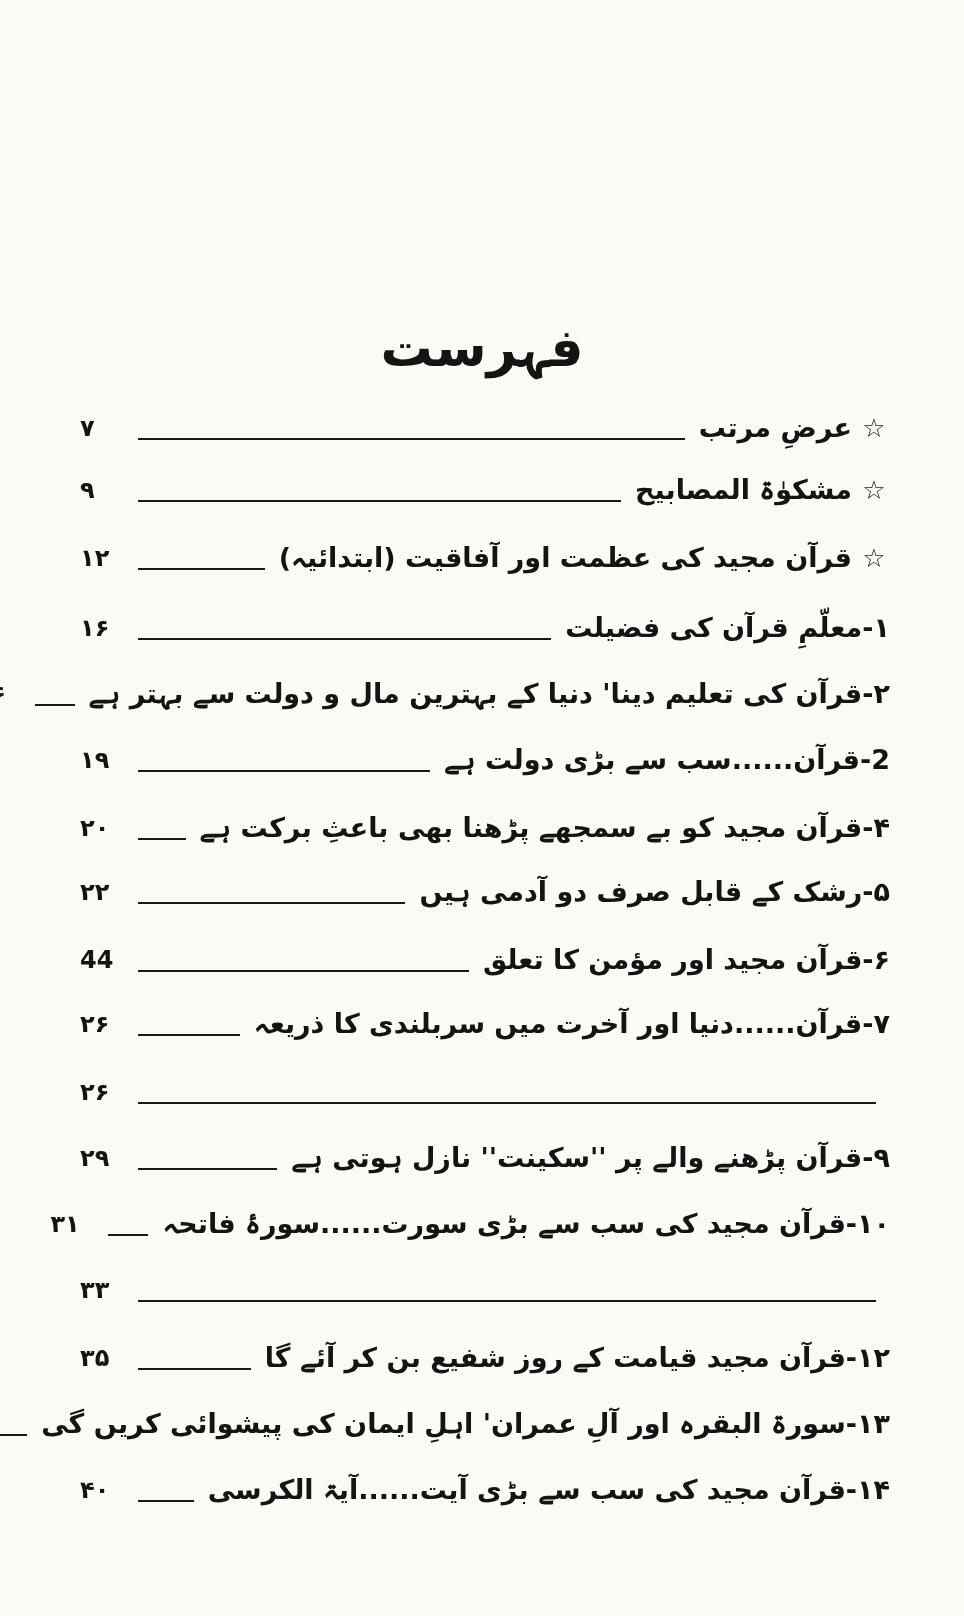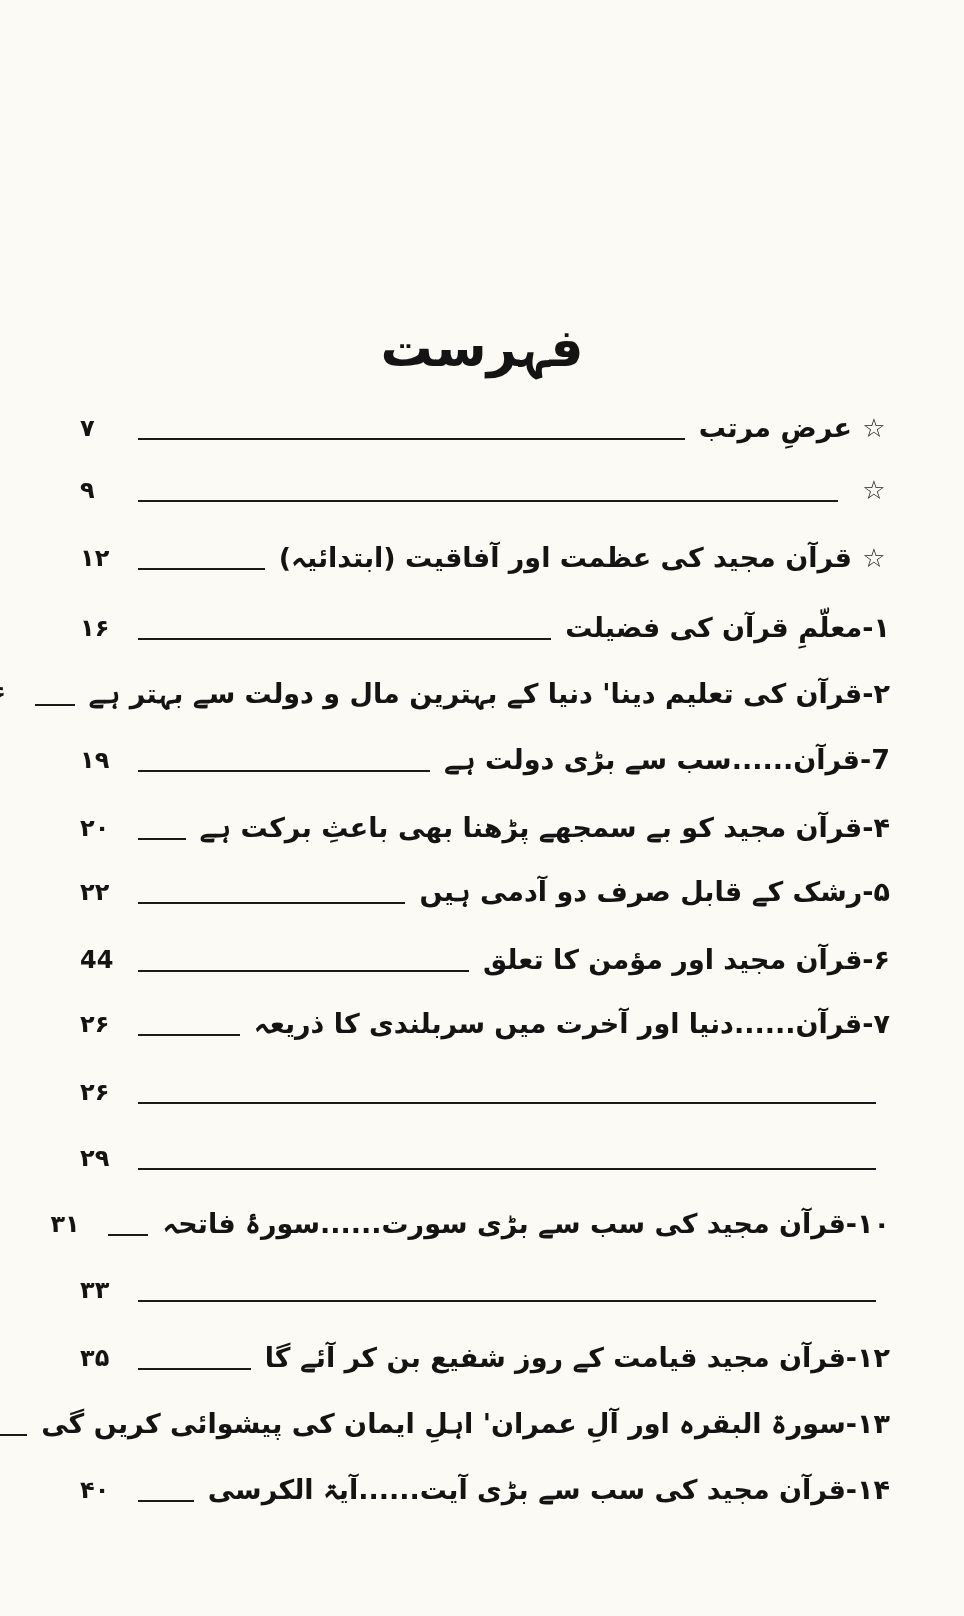--- a/index.html
+++ b/index.html
@@ -72,41 +72,42 @@
 
   <div class="toc">
     <div class="row" style="top:388px">
       <span class="star">☆</span>
       <span class="label">عرضِ مرتب</span>
       <span class="leader"></span>
       <span class="pagenum">۷</span>
     </div>
     <div class="row" style="top:450px">
       <span class="star">☆</span>
+      <span class="label">مشکوٰۃ المصابیح</span>
       <span class="leader"></span>
       <span class="pagenum">۹</span>
     </div>
     <div class="row" style="top:518px">
       <span class="star">☆</span>
       <span class="label">قرآن مجید کی عظمت اور آفاقیت (ابتدائیہ)</span>
       <span class="leader"></span>
       <span class="pagenum">۱۲</span>
     </div>
     <div class="row" style="top:588px">
       <span class="label">۱-معلّمِ قرآن کی فضیلت</span>
       <span class="leader"></span>
       <span class="pagenum">۱۶</span>
     </div>
     <div class="row" style="top:654px">
       <span class="label">۲-قرآن کی تعلیم دینا' دنیا کے بہترین مال و دولت سے بہتر ہے</span>
       <span class="leader"></span>
       <span class="pagenum">۱۶</span>
     </div>
     <div class="row" style="top:720px">
-      <span class="label">7-قرآن......سب سے بڑی دولت ہے</span>
+      <span class="label">2-قرآن......سب سے بڑی دولت ہے</span>
       <span class="leader"></span>
       <span class="pagenum">۱۹</span>
     </div>
     <div class="row" style="top:788px">
       <span class="label">۴-قرآن مجید کو بے سمجھے پڑھنا بھی باعثِ برکت ہے</span>
       <span class="leader"></span>
       <span class="pagenum">۲۰</span>
     </div>
     <div class="row" style="top:852px">
       <span class="label">۵-رشک کے قابل صرف دو آدمی ہیں</span>
@@ -121,20 +122,21 @@
     <div class="row" style="top:984px">
       <span class="label">۷-قرآن......دنیا اور آخرت میں سربلندی کا ذریعہ</span>
       <span class="leader"></span>
       <span class="pagenum">۲۶</span>
     </div>
     <div class="row" style="top:1052px">
       <span class="leader"></span>
       <span class="pagenum">۲۶</span>
     </div>
     <div class="row" style="top:1118px">
+      <span class="label">۹-قرآن پڑھنے والے پر ''سکینت'' نازل ہوتی ہے</span>
       <span class="leader"></span>
       <span class="pagenum">۲۹</span>
     </div>
     <div class="row" style="top:1184px">
       <span class="label">۱۰-قرآن مجید کی سب سے بڑی سورت......سورۂ فاتحہ</span>
       <span class="leader"></span>
       <span class="pagenum">۳۱</span>
     </div>
     <div class="row" style="top:1250px">
       <span class="leader"></span>

